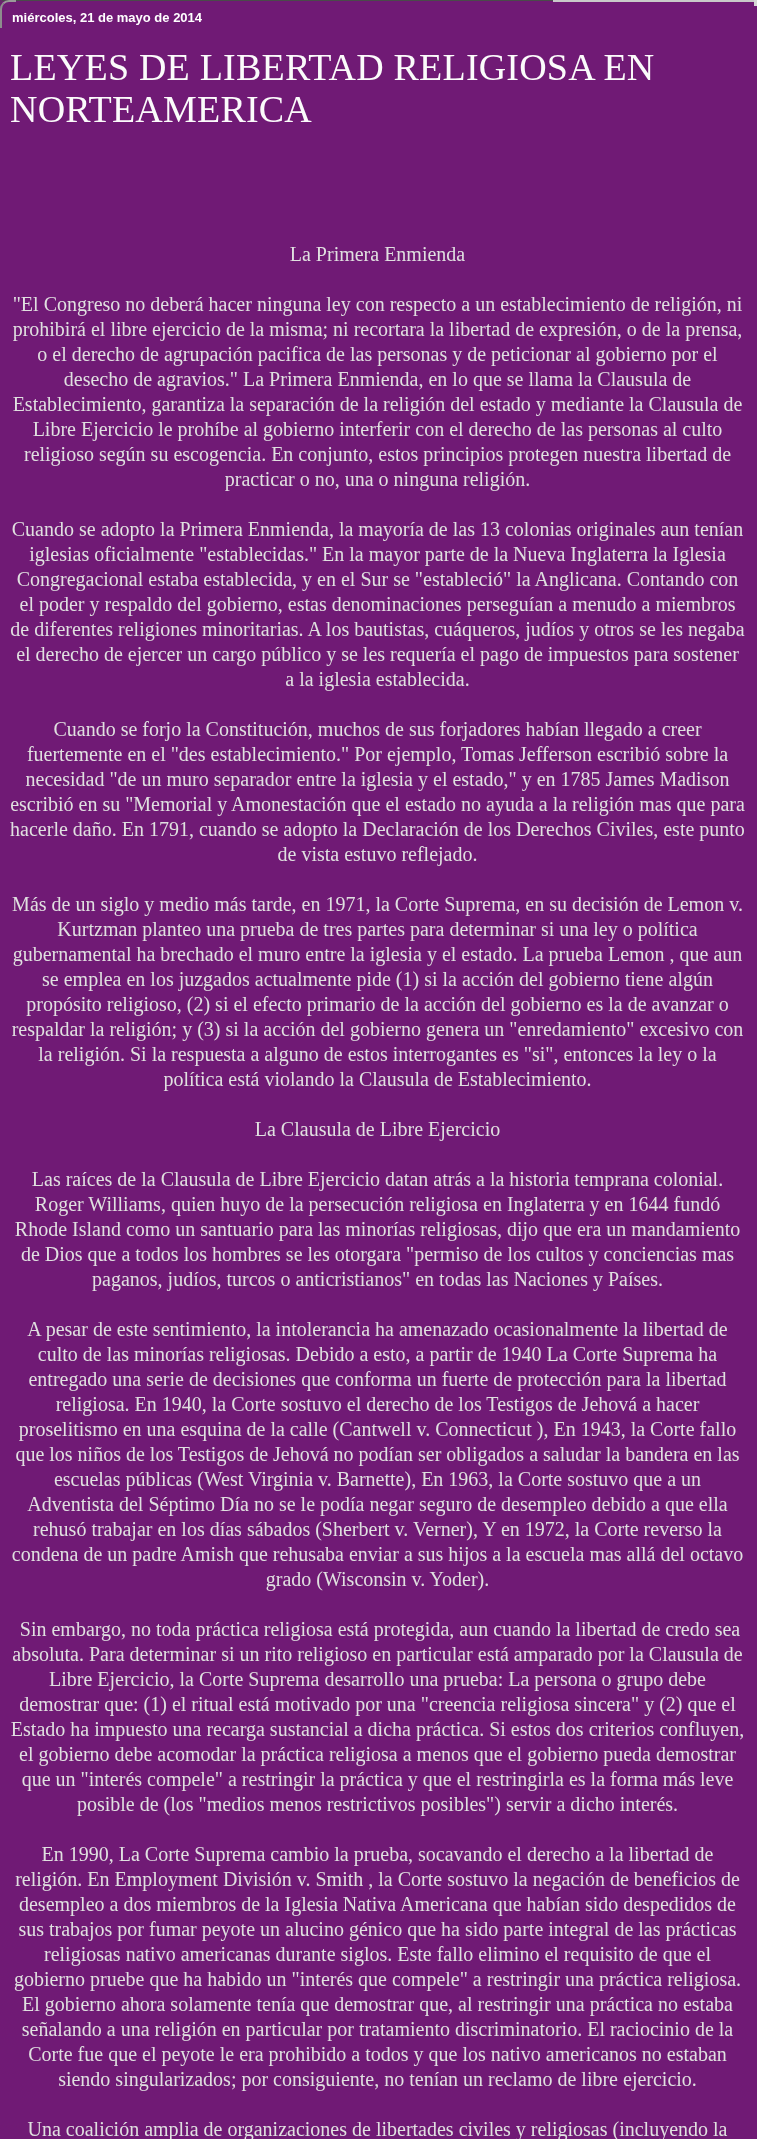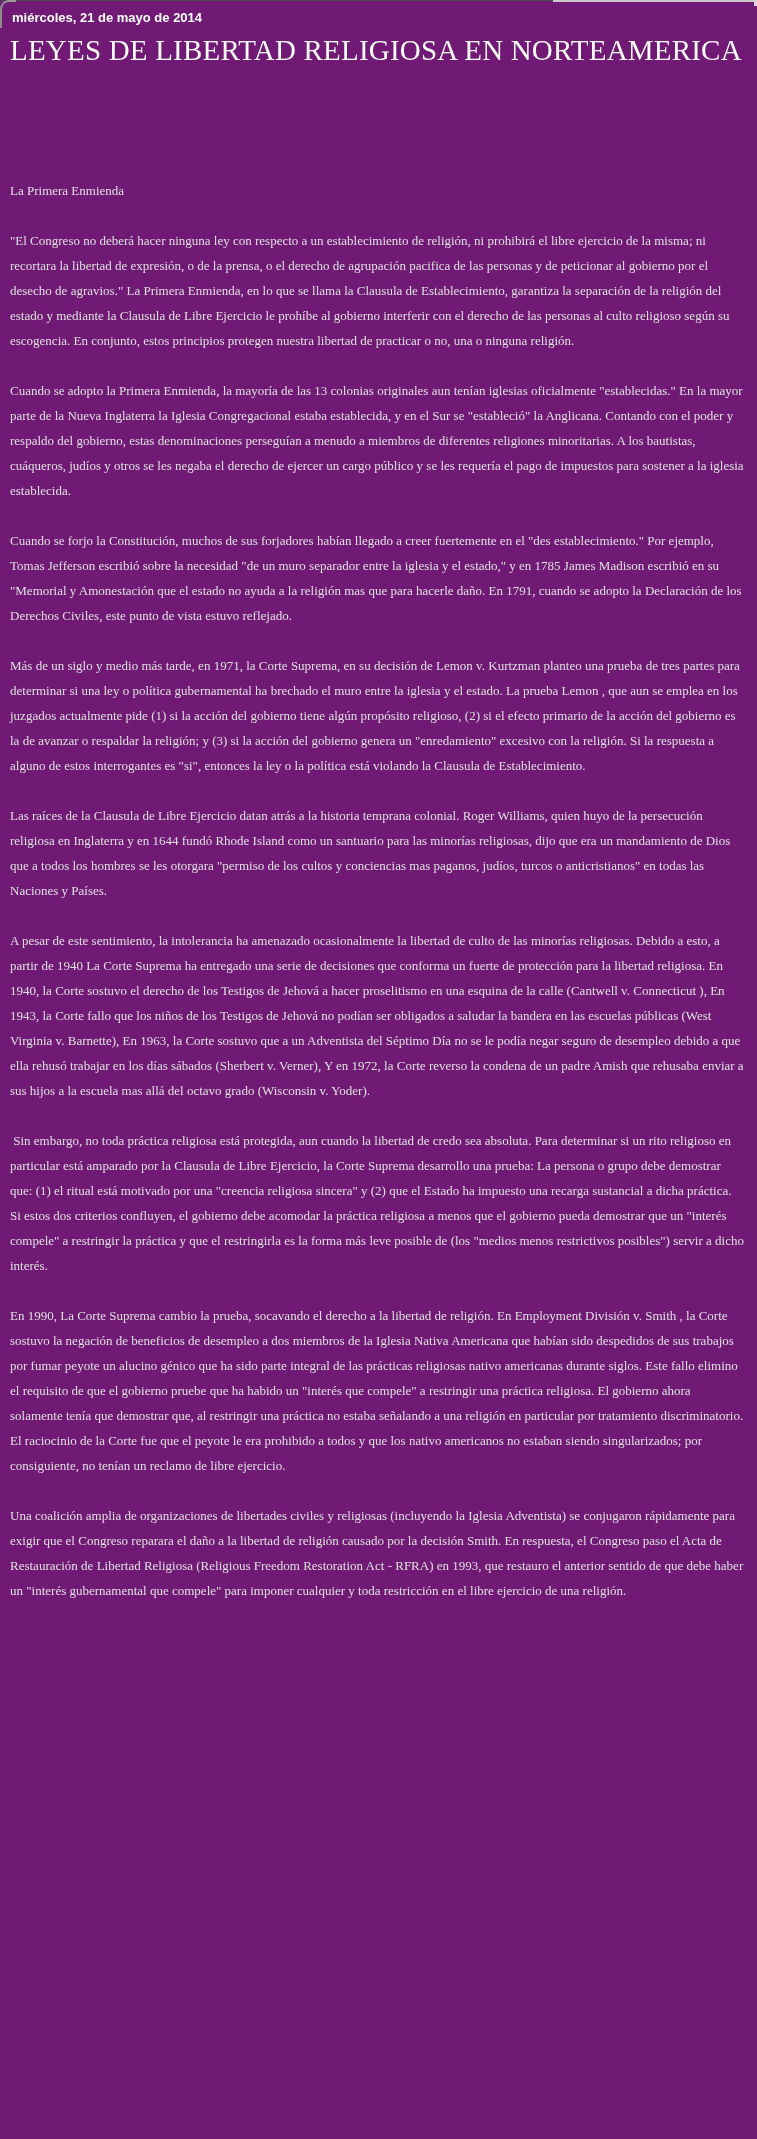--- a/index.html
+++ b/index.html
@@ -53,38 +53,38 @@
   .date-header {
     font-family: "Liberation Sans", sans-serif;
     font-weight: bold;
     font-size: 13px;
     color: #ffffff;
     margin: 2px 0 0 2px;
   }
   .post-title {
     font-family: "Liberation Serif", serif;
     font-weight: 400;
-    font-size: 29px;
+    font-size: 38px;
     letter-spacing: 0.2px;
     color: #fbfbfb;
-    margin: 10px 0 0 0;
+    margin: 22px 0 0 0;
     line-height: 1.1;
   }
   .title-gap {
     height: 86px;
   }
   .block {
     font-family: "Liberation Serif", serif;
-    font-size: 13px;
+    font-size: 20px;
     line-height: 25px;
     color: #e0e0e0;
     width: 735px;
     margin: 25px 0;
     white-space: pre-wrap;
-    text-align: left;
+    text-align: center;
   }
 </style>
 </head>
 <body>
 
 <div class="page">
   <div class="edge-top"></div>
   <div class="edge-top-left"></div>
   <div class="edge-top-right"></div>
   <div class="edge-top-right-corner"></div>
@@ -93,19 +93,20 @@
     <div class="date-header">miércoles, 21 de mayo de 2014</div>
     <h1 class="post-title">LEYES DE LIBERTAD RELIGIOSA EN NORTEAMERICA</h1>
 
     <div class="title-gap"></div>
 
     <div class="block">La Primera Enmienda</div>
     <div class="block">"El Congreso no deberá hacer ninguna ley con respecto a un establecimiento de religión, ni prohibirá el libre ejercicio de la misma; ni recortara la libertad de expresión, o de la prensa, o el derecho de agrupación pacifica de las personas y de peticionar al gobierno por el desecho de agravios." La Primera Enmienda, en lo que se llama la Clausula de Establecimiento, garantiza la separación de la religión del estado y mediante la Clausula de Libre Ejercicio le prohíbe al gobierno interferir con el derecho de las personas al culto religioso según su escogencia. En conjunto, estos principios protegen nuestra libertad de practicar o no, una o ninguna religión.</div>
     <div class="block">Cuando se adopto la Primera Enmienda, la mayoría de las 13 colonias originales aun tenían iglesias oficialmente "establecidas." En la mayor parte de la Nueva Inglaterra la Iglesia Congregacional estaba establecida, y en el Sur se "estableció" la Anglicana. Contando con el poder y respaldo del gobierno, estas denominaciones perseguían a menudo a miembros de diferentes religiones minoritarias. A los bautistas, cuáqueros, judíos y otros se les negaba el derecho de ejercer un cargo público y se les requería el pago de impuestos para sostener a la iglesia establecida.</div>
     <div class="block">Cuando se forjo la Constitución, muchos de sus forjadores habían llegado a creer fuertemente en el "des establecimiento." Por ejemplo, Tomas Jefferson escribió sobre la necesidad "de un muro separador entre la iglesia y el estado," y en 1785 James Madison escribió en su "Memorial y Amonestación que el estado no ayuda a la religión mas que para hacerle daño. En 1791, cuando se adopto la Declaración de los Derechos Civiles, este punto de vista estuvo reflejado.</div>
     <div class="block">Más de un siglo y medio más tarde, en 1971, la Corte Suprema, en su decisión de Lemon v. Kurtzman planteo una prueba de tres partes para determinar si una ley o política gubernamental ha brechado el muro entre la iglesia y el estado. La prueba Lemon , que aun se emplea en los juzgados actualmente pide (1) si la acción del gobierno tiene algún propósito religioso, (2) si el efecto primario de la acción del gobierno es la de avanzar o respaldar la religión; y (3) si la acción del gobierno genera un "enredamiento" excesivo con la religión. Si la respuesta a alguno de estos interrogantes es "si", entonces la ley o la política está violando la Clausula de Establecimiento.</div>
+    <div class="block">La Clausula de Libre Ejercicio</div>
     <div class="block">Las raíces de la Clausula de Libre Ejercicio datan atrás a la historia temprana colonial. Roger Williams, quien huyo de la persecución religiosa en Inglaterra y en 1644 fundó Rhode Island como un santuario para las minorías religiosas, dijo que era un mandamiento de Dios que a todos los hombres se les otorgara "permiso de los cultos y conciencias mas paganos, judíos, turcos o anticristianos" en todas las Naciones y Países.</div>
     <div class="block">A pesar de este sentimiento, la intolerancia ha amenazado ocasionalmente la libertad de culto de las minorías religiosas. Debido a esto, a partir de 1940 La Corte Suprema ha entregado una serie de decisiones que conforma un fuerte de protección para la libertad religiosa. En 1940, la Corte sostuvo el derecho de los Testigos de Jehová a hacer proselitismo en una esquina de la calle (Cantwell v. Connecticut ), En 1943, la Corte fallo que los niños de los Testigos de Jehová no podían ser obligados a saludar la bandera en las escuelas públicas (West Virginia v. Barnette), En 1963, la Corte sostuvo que a un Adventista del Séptimo Día no se le podía negar seguro de desempleo debido a que ella rehusó trabajar en los días sábados (Sherbert v. Verner), Y en 1972, la Corte reverso la condena de un padre Amish que rehusaba enviar a sus hijos a la escuela mas allá del octavo grado (Wisconsin v. Yoder).</div>
     <div class="block"> Sin embargo, no toda práctica religiosa está protegida, aun cuando la libertad de credo sea absoluta. Para determinar si un rito religioso en particular está amparado por la Clausula de Libre Ejercicio, la Corte Suprema desarrollo una prueba: La persona o grupo debe demostrar que: (1) el ritual está motivado por una "creencia religiosa sincera" y (2) que el Estado ha impuesto una recarga sustancial a dicha práctica. Si estos dos criterios confluyen, el gobierno debe acomodar la práctica religiosa a menos que el gobierno pueda demostrar que un "interés compele" a restringir la práctica y que el restringirla es la forma más leve posible de (los "medios menos restrictivos posibles") servir a dicho interés.</div>
     <div class="block">En 1990, La Corte Suprema cambio la prueba, socavando el derecho a la libertad de religión. En Employment División v. Smith , la Corte sostuvo la negación de beneficios de desempleo a dos miembros de la Iglesia Nativa Americana que habían sido despedidos de sus trabajos por fumar peyote un alucino génico que ha sido parte integral de las prácticas religiosas nativo americanas durante siglos. Este fallo elimino el requisito de que el gobierno pruebe que ha habido un "interés que compele" a restringir una práctica religiosa. El gobierno ahora solamente tenía que demostrar que, al restringir una práctica no estaba señalando a una religión en particular por tratamiento discriminatorio. El raciocinio de la Corte fue que el peyote le era prohibido a todos y que los nativo americanos no estaban siendo singularizados; por consiguiente, no tenían un reclamo de libre ejercicio.</div>
     <div class="block">Una coalición amplia de organizaciones de libertades civiles y religiosas (incluyendo la Iglesia Adventista) se conjugaron rápidamente para exigir que el Congreso reparara el daño a la libertad de religión causado por la decisión Smith. En respuesta, el Congreso paso el Acta de Restauración de Libertad Religiosa (Religious Freedom Restoration Act - RFRA) en 1993, que restauro el anterior sentido de que debe haber un "interés gubernamental que compele" para imponer cualquier y toda restricción en el libre ejercicio de una religión.</div>
   </div>
 </div>
 
 </body></html>

